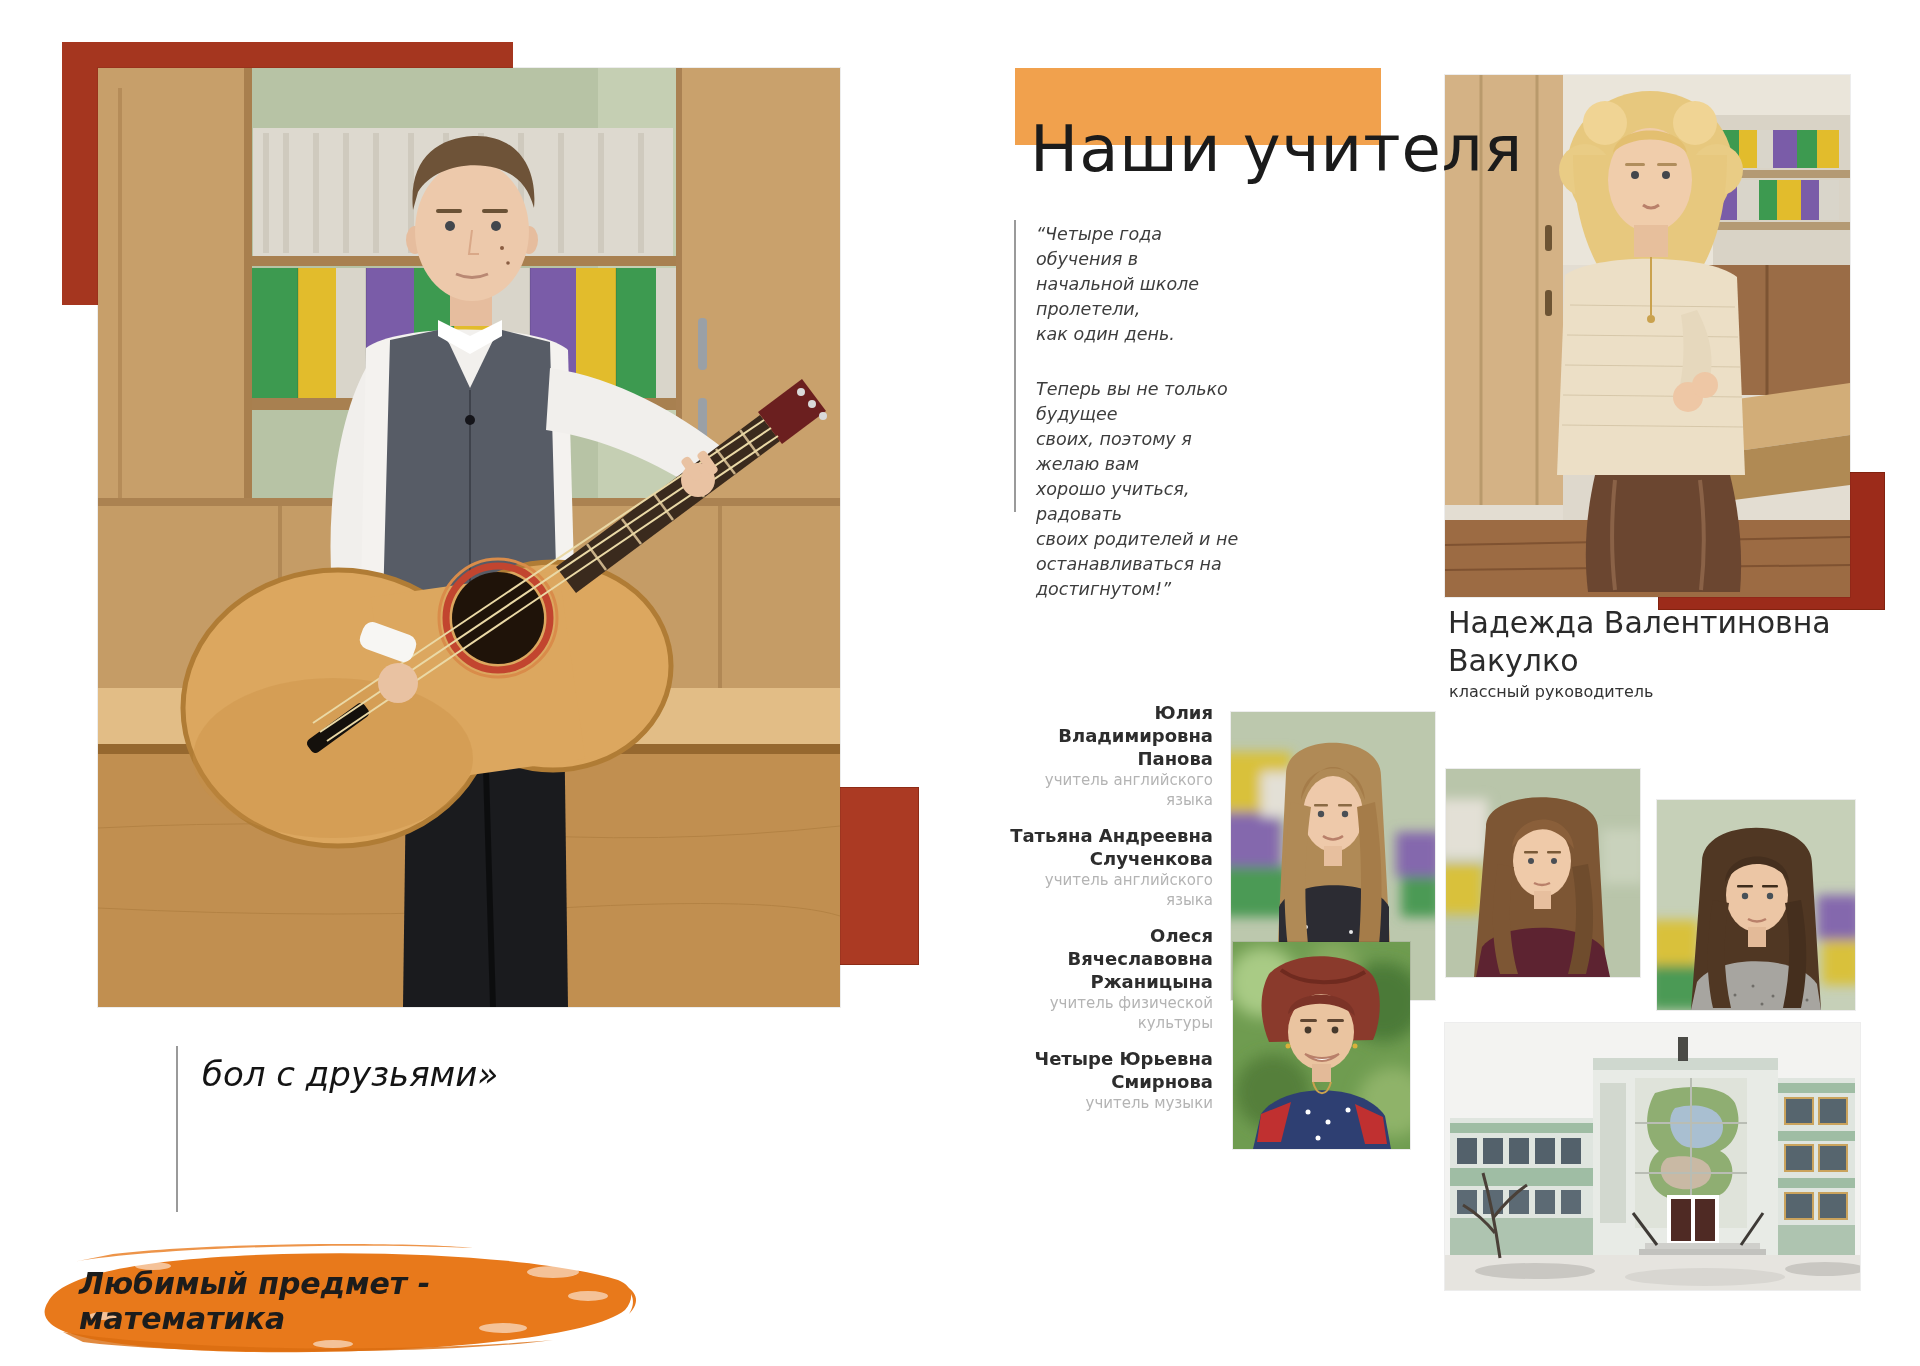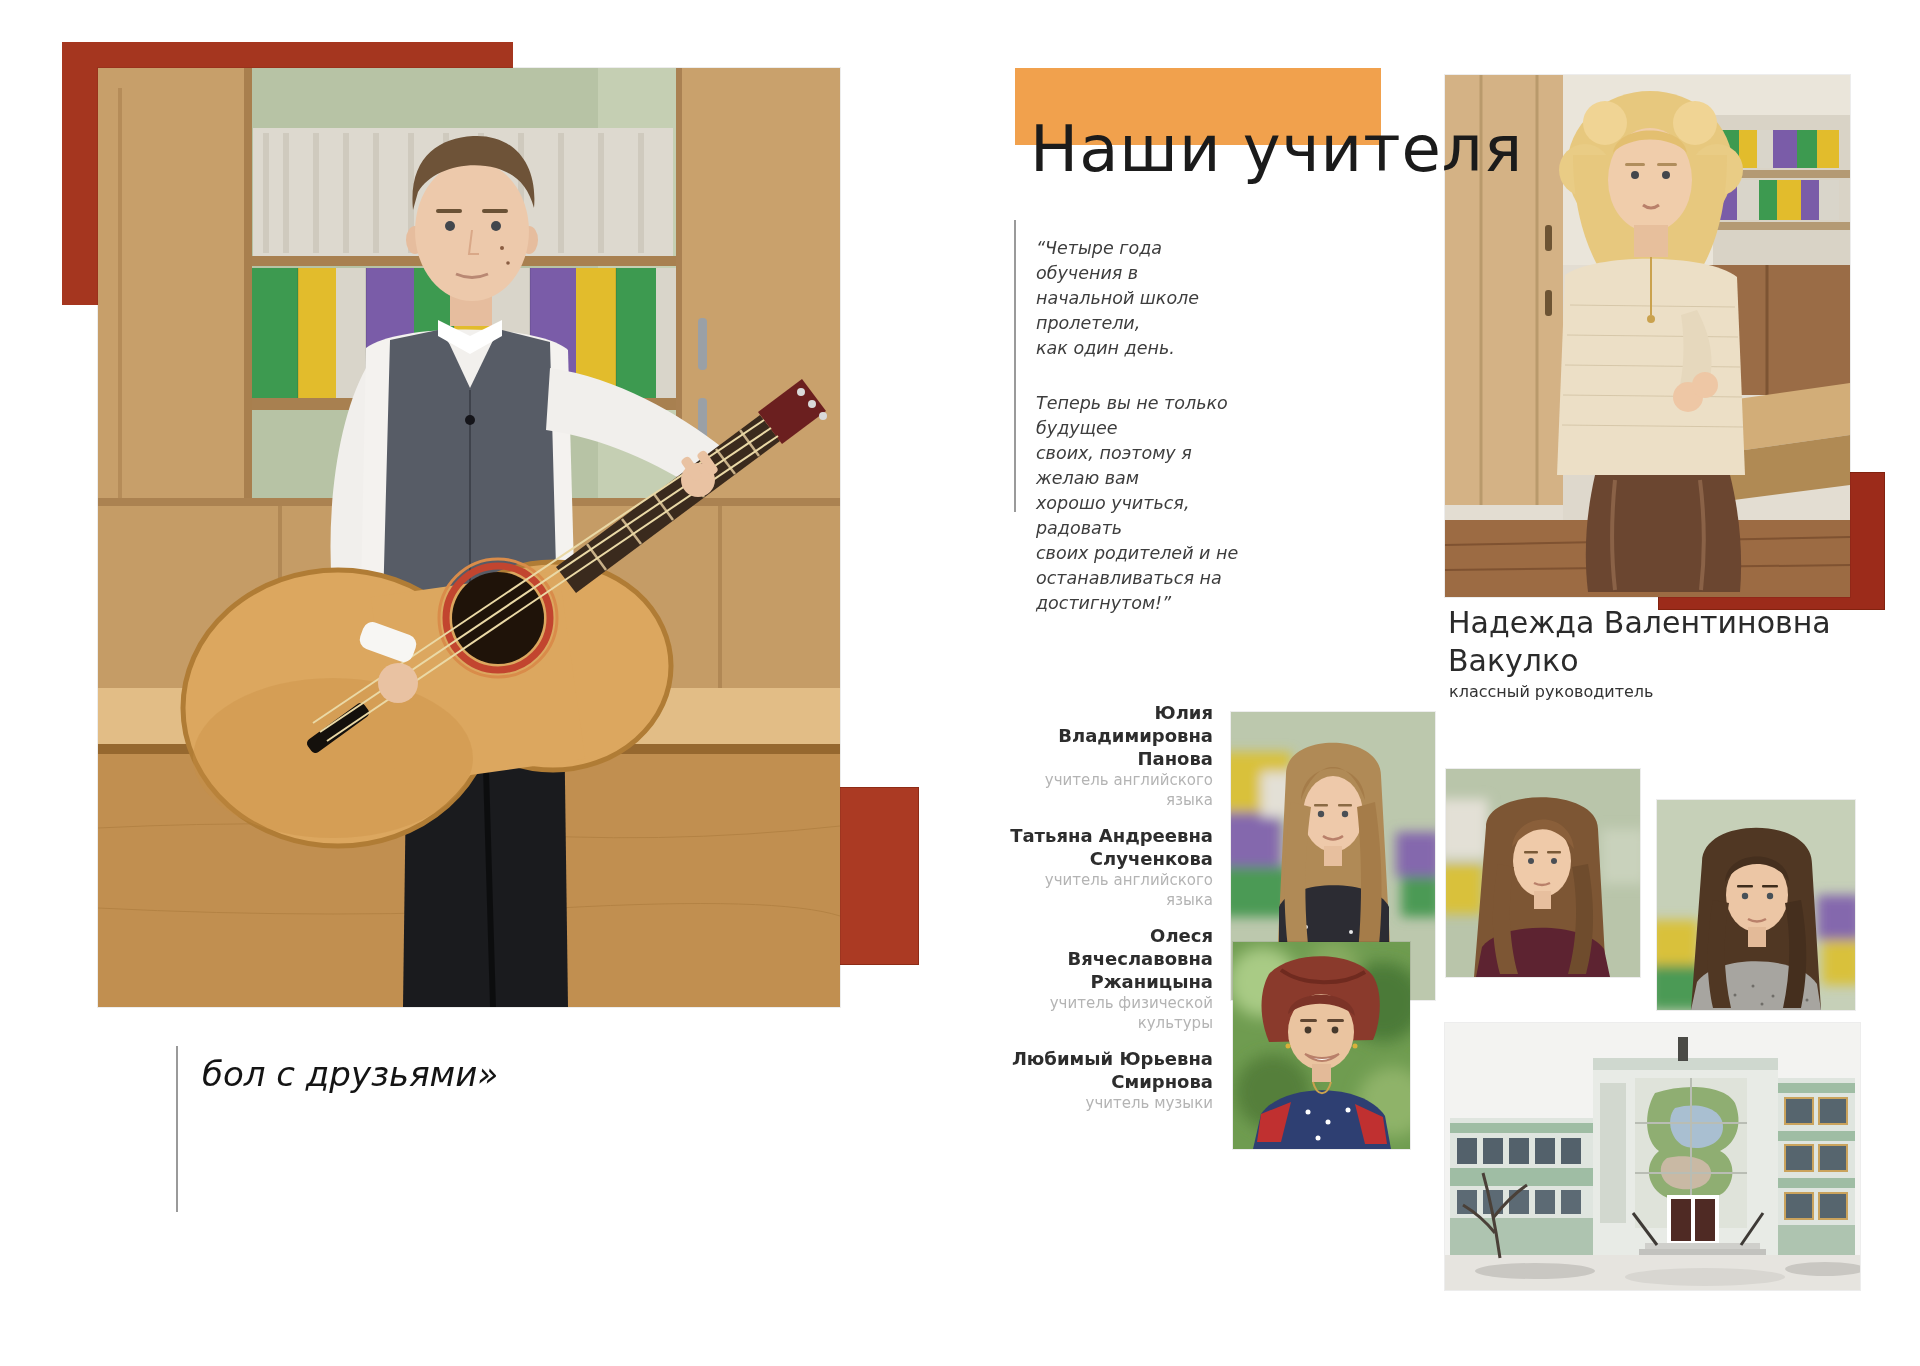--- a/index.html
+++ b/index.html
@@ -23,21 +23,21 @@
   
   .vrule{position:absolute;width:2px;background:#9a9a9a;}
   .rule-left{left:176px;top:1046px;height:166px;}
   .rule-right{left:1014px;top:220px;height:292px;}
   
   .orange-bar{left:1015px;top:68px;width:366px;height:77px;background:#f1a14d;z-index:1;}
   .header-title{left:1030px;top:112px;font-size:64px;letter-spacing:1px;color:#1b1b1b;z-index:3;}
   
   .hand{font-style:italic;color:#2e2e2e;}
   .student-quote{left:202px;top:1048px;width:760px;font-size:34px;line-height:52px;color:#141414;}
-  .teacher-quote{left:1036px;top:236px;width:215px;font-size:17.5px;line-height:25px;color:#3d3d3d;}
+  .teacher-quote{left:1036px;top:222px;width:215px;font-size:17.5px;line-height:25px;color:#3d3d3d;}
   .q-gap{height:30px;}
   
   .ht-name{left:1448px;top:604px;font-size:30px;line-height:38px;color:#2b2b2b;}
   .ht-role{left:1449px;top:682px;font-size:16px;color:#333;}
   
   .teacher-list{left:1000px;top:701px;width:213px;text-align:right;}
   .t-entry{margin-bottom:14px;}
   .t-name{font-size:18px;font-weight:bold;line-height:23px;color:#2d2d2d;}
   .t-role{font-size:15px;line-height:20px;color:#b4b4b4;}
   
@@ -171,20 +171,37 @@
       <rect x="588" y="388" width="10" height="26" rx="4" fill="#e9c2a2" transform="rotate(-35 593 400)"></rect>
       <rect x="604" y="382" width="10" height="26" rx="4" fill="#e9c2a2" transform="rotate(-35 609 394)"></rect>
     </svg>
   </div>
 
   <div class="vrule rule-left"></div>
   <div class="abs hand student-quote">
     <div>бол с друзьями»</div>
   </div>
 
+  <div class="abs brush">
+    <svg width="610" height="130" viewBox="0 0 610 130">
+      <path d="M15,70 C 30,40 120,26 250,22 C 380,18 520,28 585,48 C 600,54 602,66 592,78 C 560,104 420,118 280,120 C 150,122 40,112 18,92 C 10,85 10,78 15,70 Z" fill="#e8791b"></path>
+      <path d="M40,30 C 120,16 300,10 440,16 C 380,10 180,10 80,22 Z" fill="#e8791b" opacity="0.8"></path>
+      <path d="M30,100 C 140,118 360,122 520,108 C 420,122 160,124 50,110 Z" fill="#d96d10" opacity="0.8"></path>
+      <path d="M585,50 C 605,58 608,70 596,82 C 604,70 600,58 585,50 Z" fill="#e8791b"></path>
+      <g fill="#ffffff" opacity="0.55">
+        <ellipse cx="520" cy="40" rx="26" ry="6"></ellipse>
+          <ellipse cx="555" cy="64" rx="20" ry="5"></ellipse>
+        <ellipse cx="470" cy="96" rx="24" ry="5"></ellipse>
+          <ellipse cx="120" cy="34" rx="18" ry="4"></ellipse>
+        <ellipse cx="70" cy="84" rx="14" ry="4"></ellipse>
+          <ellipse cx="300" cy="112" rx="20" ry="4"></ellipse>
+      </g>
+    </svg>
+    <div class="brush-text hand">Любимый предмет - математика</div>
+  </div>
 
   <div class="abs orange-bar"></div>
   <div class="abs header-title">Наши учителя</div>
 
   <div class="vrule rule-right"></div>
   <div class="abs hand teacher-quote">
     <div>“Четыре года обучения в</div>
     <div>начальной школе пролетели,</div>
     <div>как один день.</div>
     <div class="q-gap"></div>
@@ -284,21 +301,21 @@
       <div class="t-name">Татьяна Андреевна</div>
       <div class="t-name">Слученкова</div>
       <div class="t-role">учитель английского языка</div>
     </div>
     <div class="t-entry">
       <div class="t-name">Олеся Вячеславовна</div>
       <div class="t-name">Ржаницына</div>
       <div class="t-role">учитель физической культуры</div>
     </div>
     <div class="t-entry">
-      <div class="t-name">Любимый Юрьевна</div>
+      <div class="t-name">Четыре Юрьевна</div>
       <div class="t-name">Смирнова</div>
       <div class="t-role">учитель музыки</div>
     </div>
   </div>
 
   <div class="ph ph-a">
     <svg width="204" height="288" viewBox="0 0 204 288">
       <defs>
           <filter id="bA" x="-20%" y="-20%" width="140%" height="140%">
             <feGaussianBlur stdDeviation="6"></feGaussianBlur>

